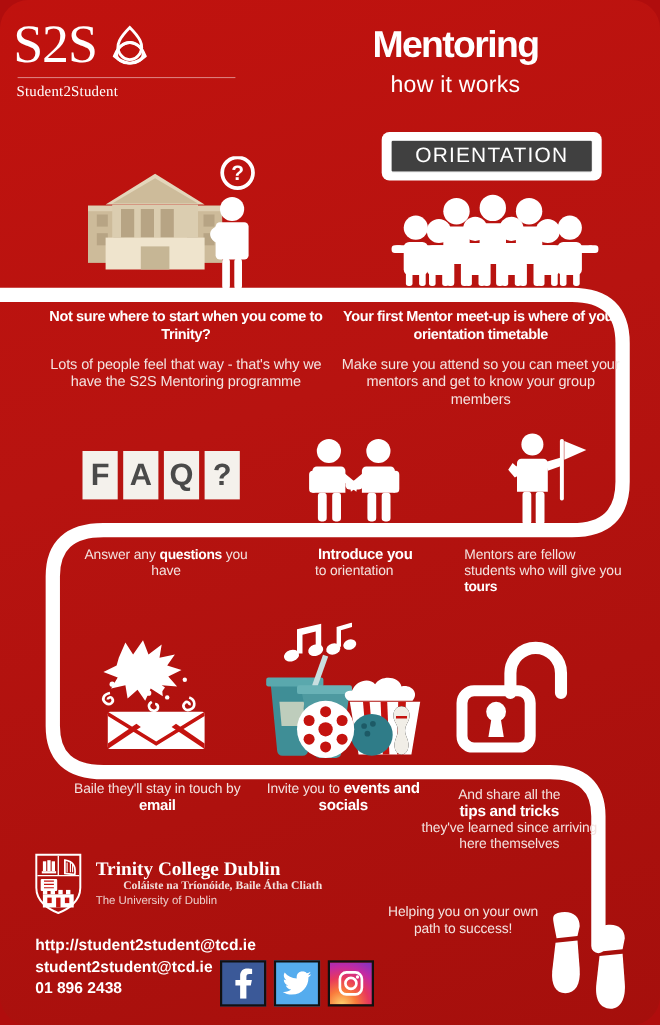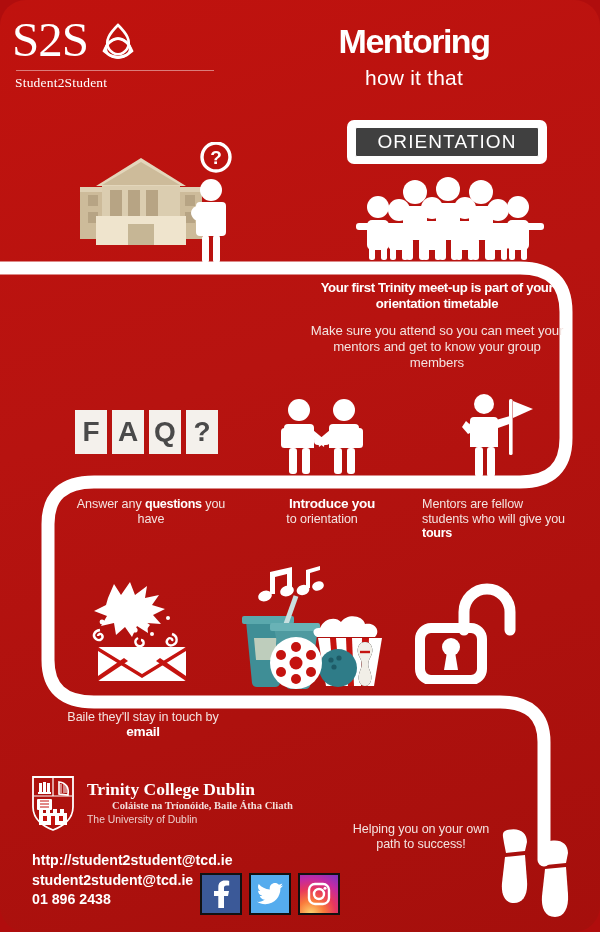--- a/index.html
+++ b/index.html
@@ -70,21 +70,21 @@
           <path d="M38 34 C34 24 27 19 19 23 C11 27 10 34 15 38 C21 42 30 41 38 34 Z"></path>
         </g>
       </svg>
     </div>
     <div id="logo-rule"></div>
     <div id="logo-sub">Student2Student</div>
   </div>
 
   <div class="abs" id="title-wrap">
     <div id="main-title">Mentoring</div>
-    <div id="sub-title">how it that</div>
+    <div id="sub-title">how it works</div>
   </div>
 
   <div class="abs" id="orientation-badge">
     <div id="orientation-inner">
       <span id="orientation-label">ORIENTATION</span>
     </div>
   </div>
 
   <svg class="abs" style="left:66px;top:142px;" width="175" height="125" viewBox="0 0 175 125">
 
@@ -167,23 +167,27 @@
         <rect x="137" y="70" width="6" height="14" rx="2.5"></rect>
           <rect x="149" y="70" width="6" height="14" rx="2.5"></rect>
         <rect x="157" y="68" width="6" height="16" rx="2.5"></rect>
           <rect x="169" y="68" width="6" height="16" rx="2.5"></rect>
       </g>
       <rect x="4" y="47" width="10" height="7" rx="3"></rect>
       <rect x="182" y="47" width="10" height="7" rx="3"></rect>
     </g>
   </svg>
 
+  <div class="abs ctr" style="left:36px;top:280px;width:266px;">
+    <div class="head1">Not sure where to start when you come to Trinity?</div>
+    <div class="para1" style="margin-top:12px;">Lots of people feel that way - that's why we have the S2S Mentoring programme</div>
+  </div>
 
   <div class="abs ctr" style="left:306px;top:280px;width:262px;">
-    <div class="head1">Your first Trinity meet-up is part of your orientation timetable</div>
+    <div class="head1">Your first Mentor meet-up is where of your orientation timetable</div>
     <div class="para1" style="margin-top:12px;">Make sure you attend so you can meet your mentors and get to know your group members</div>
   </div>
 
   <div class="abs" style="left:75px;top:410px;display:flex;gap:5px;">
     <div style="width:32px;height:44px;background:#f4f1ec;display:flex;align-items:center;justify-content:center;
          font-weight:bold;font-size:28px;color:#4a4a4a;">F</div>
     <div style="width:32px;height:44px;background:#f4f1ec;display:flex;align-items:center;justify-content:center;
          font-weight:bold;font-size:28px;color:#4a4a4a;">A</div>
     <div style="width:32px;height:44px;background:#f4f1ec;display:flex;align-items:center;justify-content:center;
          font-weight:bold;font-size:28px;color:#4a4a4a;">Q</div>
@@ -319,21 +323,29 @@
     </g>
     <rect x="8" y="50" width="62" height="52" rx="11" fill="none" stroke="#ffffff" stroke-width="10"></rect>
     <circle cx="39" cy="69" r="9" fill="#ffffff"></circle>
     <path d="M35 74 h8 l3 18 h-14 z" fill="#ffffff"></path>
   </svg>
 
   <div class="abs ctr cap" style="left:62px;top:710px;width:162px;">
     <span>Baile they'll stay in touch by </span><b style="font-size:13.6px;">email</b>
   </div>
 
-
+  <div class="abs ctr cap" style="left:232px;top:710px;width:160px;">
+    <span>Invite you to </span><b style="font-size:13.8px;">events and socials</b>
+  </div>
+
+  <div class="abs ctr cap" style="left:378px;top:715px;width:170px;">
+    <span>And share all the</span><br>
+    <b style="font-size:14px;">tips and tricks</b><br>
+    <span>they've learned since arriving here themselves</span>
+  </div>
 
   <div class="abs ctr cap" style="left:340px;top:822px;width:162px;">Helping you on your own path to success!</div>
 
   <svg class="abs" style="left:495px;top:824px;" width="92" height="100" viewBox="0 0 92 100">
     <g fill="#ffffff">
       <path d="M12 6 c12 -3 20 2 20 12 l-2 9 l-19 2 l-2 -10 c-1 -7 -3 -11 3 -13z"></path>
       <path d="M10 33 l20 -2 l2 26 c1 14 -4 22 -13 22 c-9 0 -13 -8 -12 -20 z"></path>
       <path d="M52 18 c12 -4 21 1 21 11 l-2 10 l-20 2 l-2 -10 c-1 -7 -3 -11 3 -13z"></path>
       <path d="M50 45 l21 -2 l2 27 c1 14 -4 23 -13 23 c-10 0 -14 -9 -13 -21 z"></path>
     </g>

